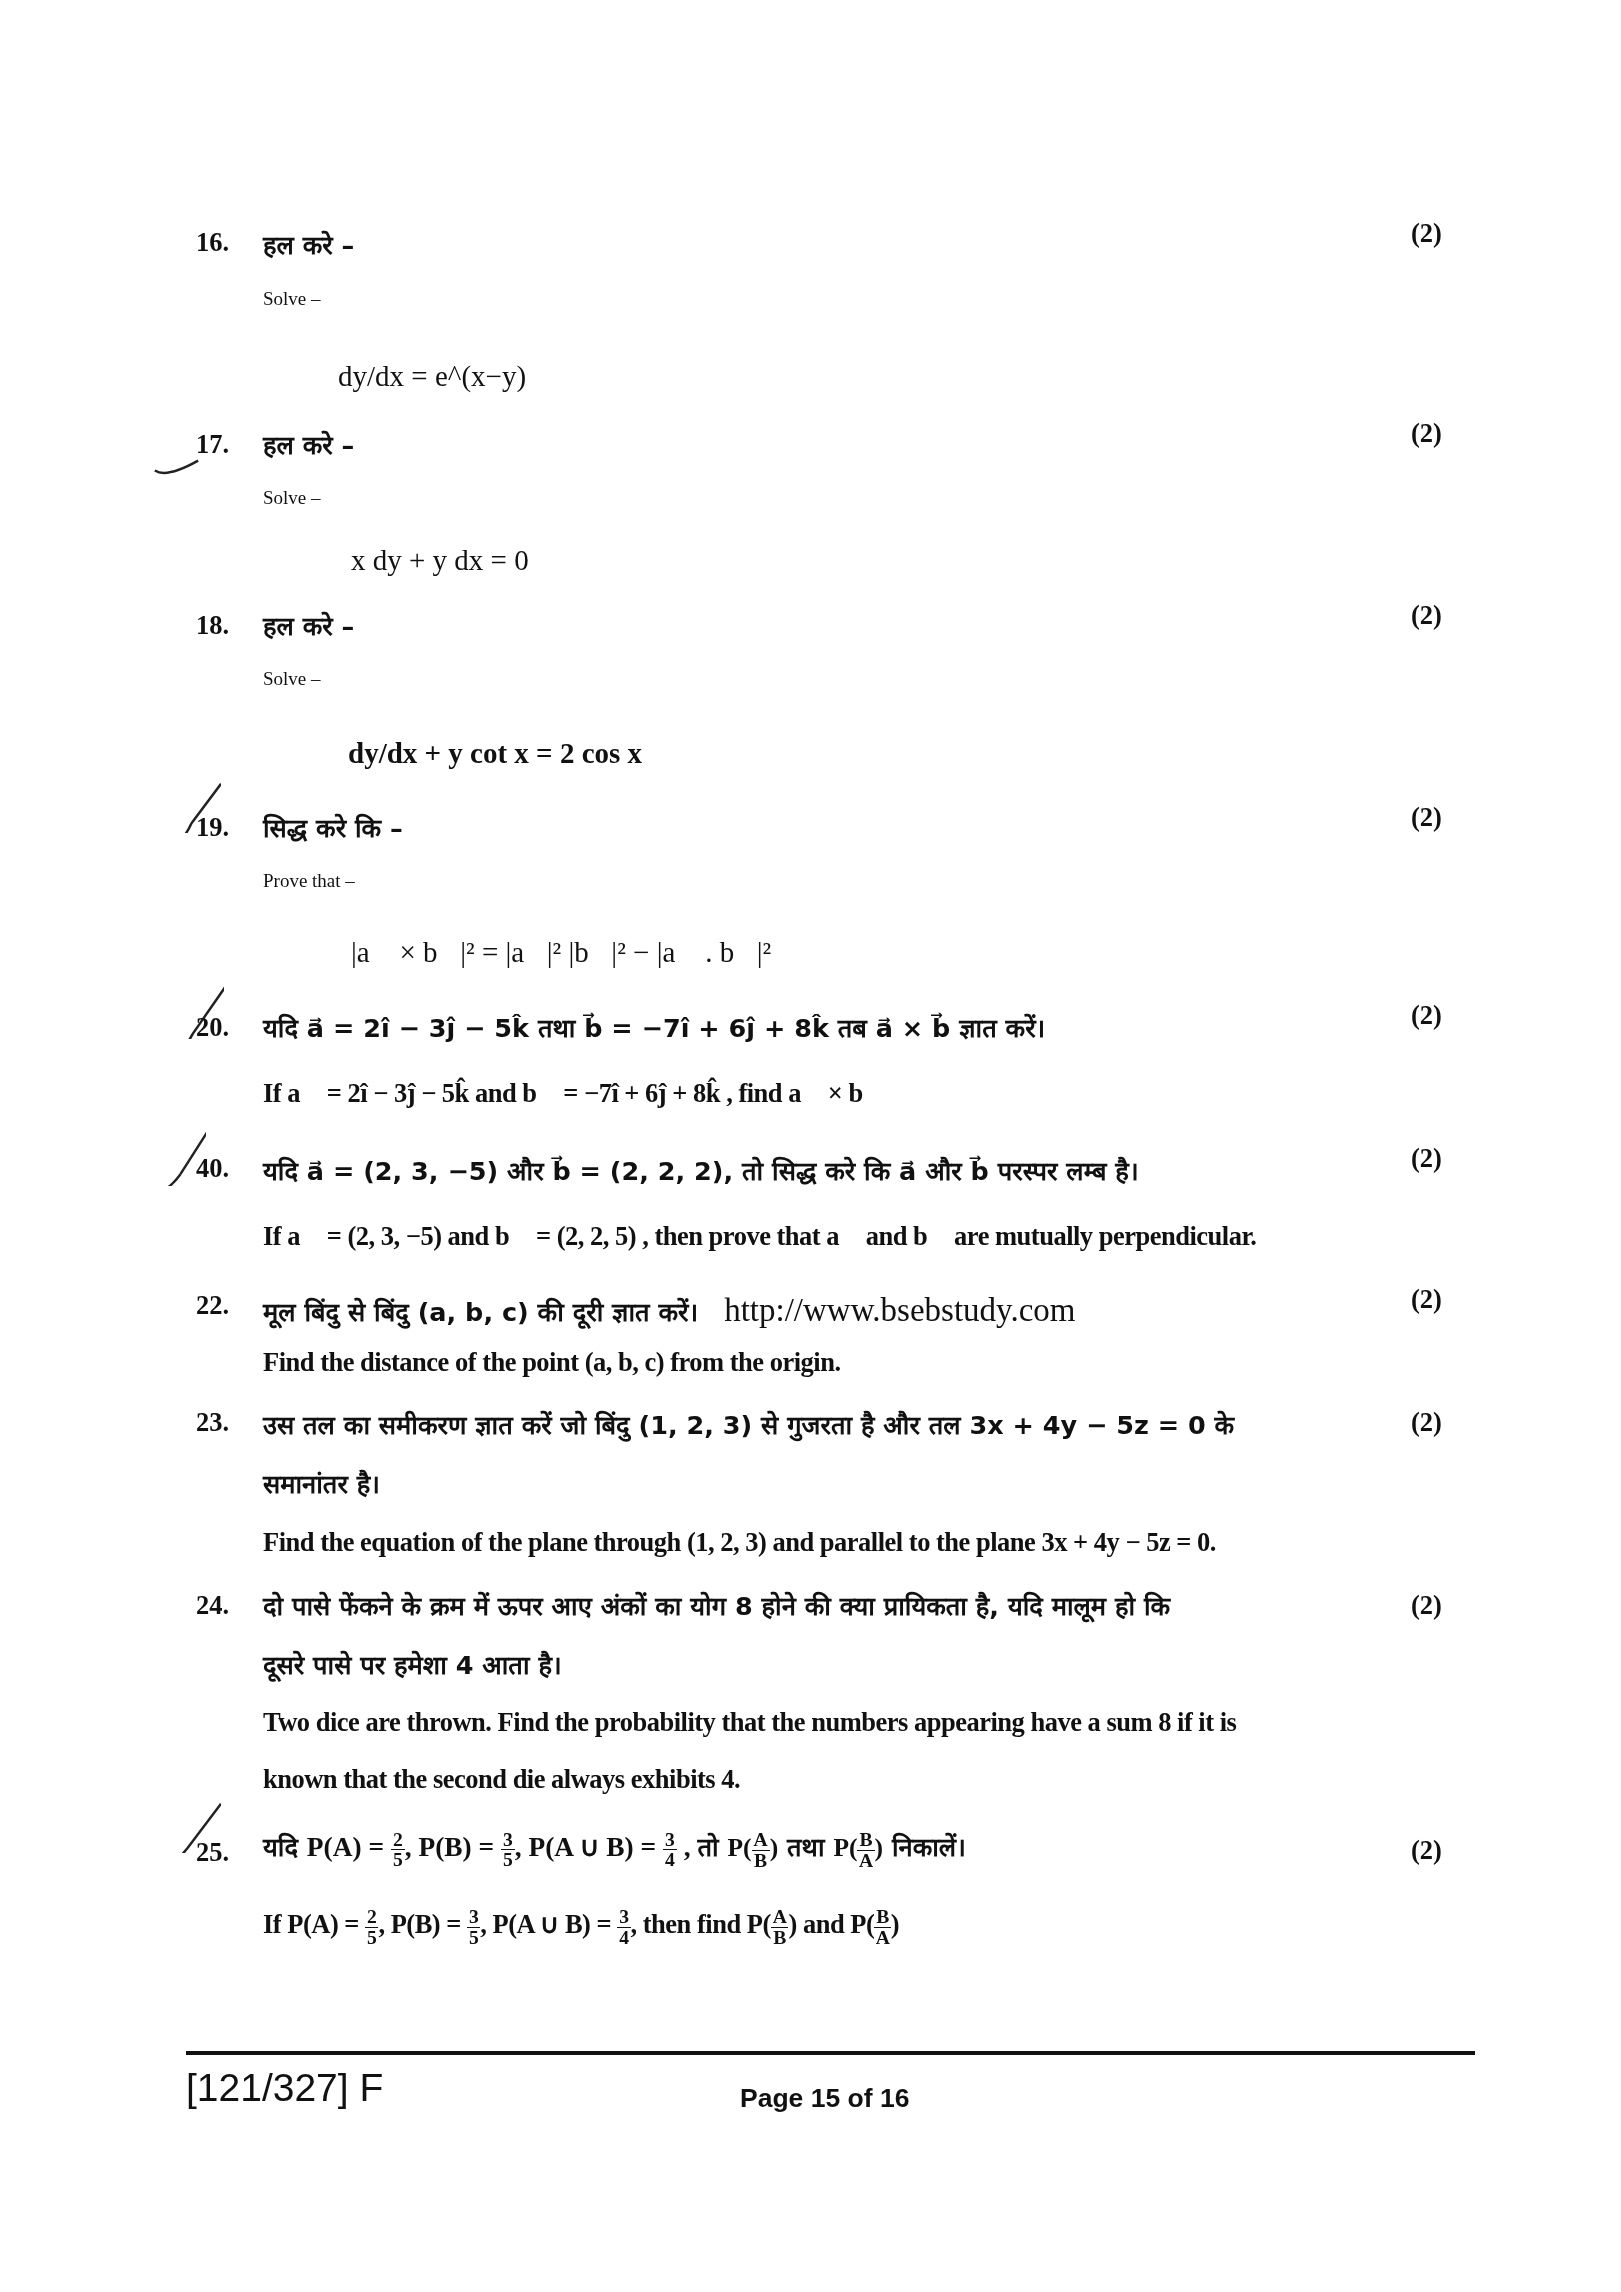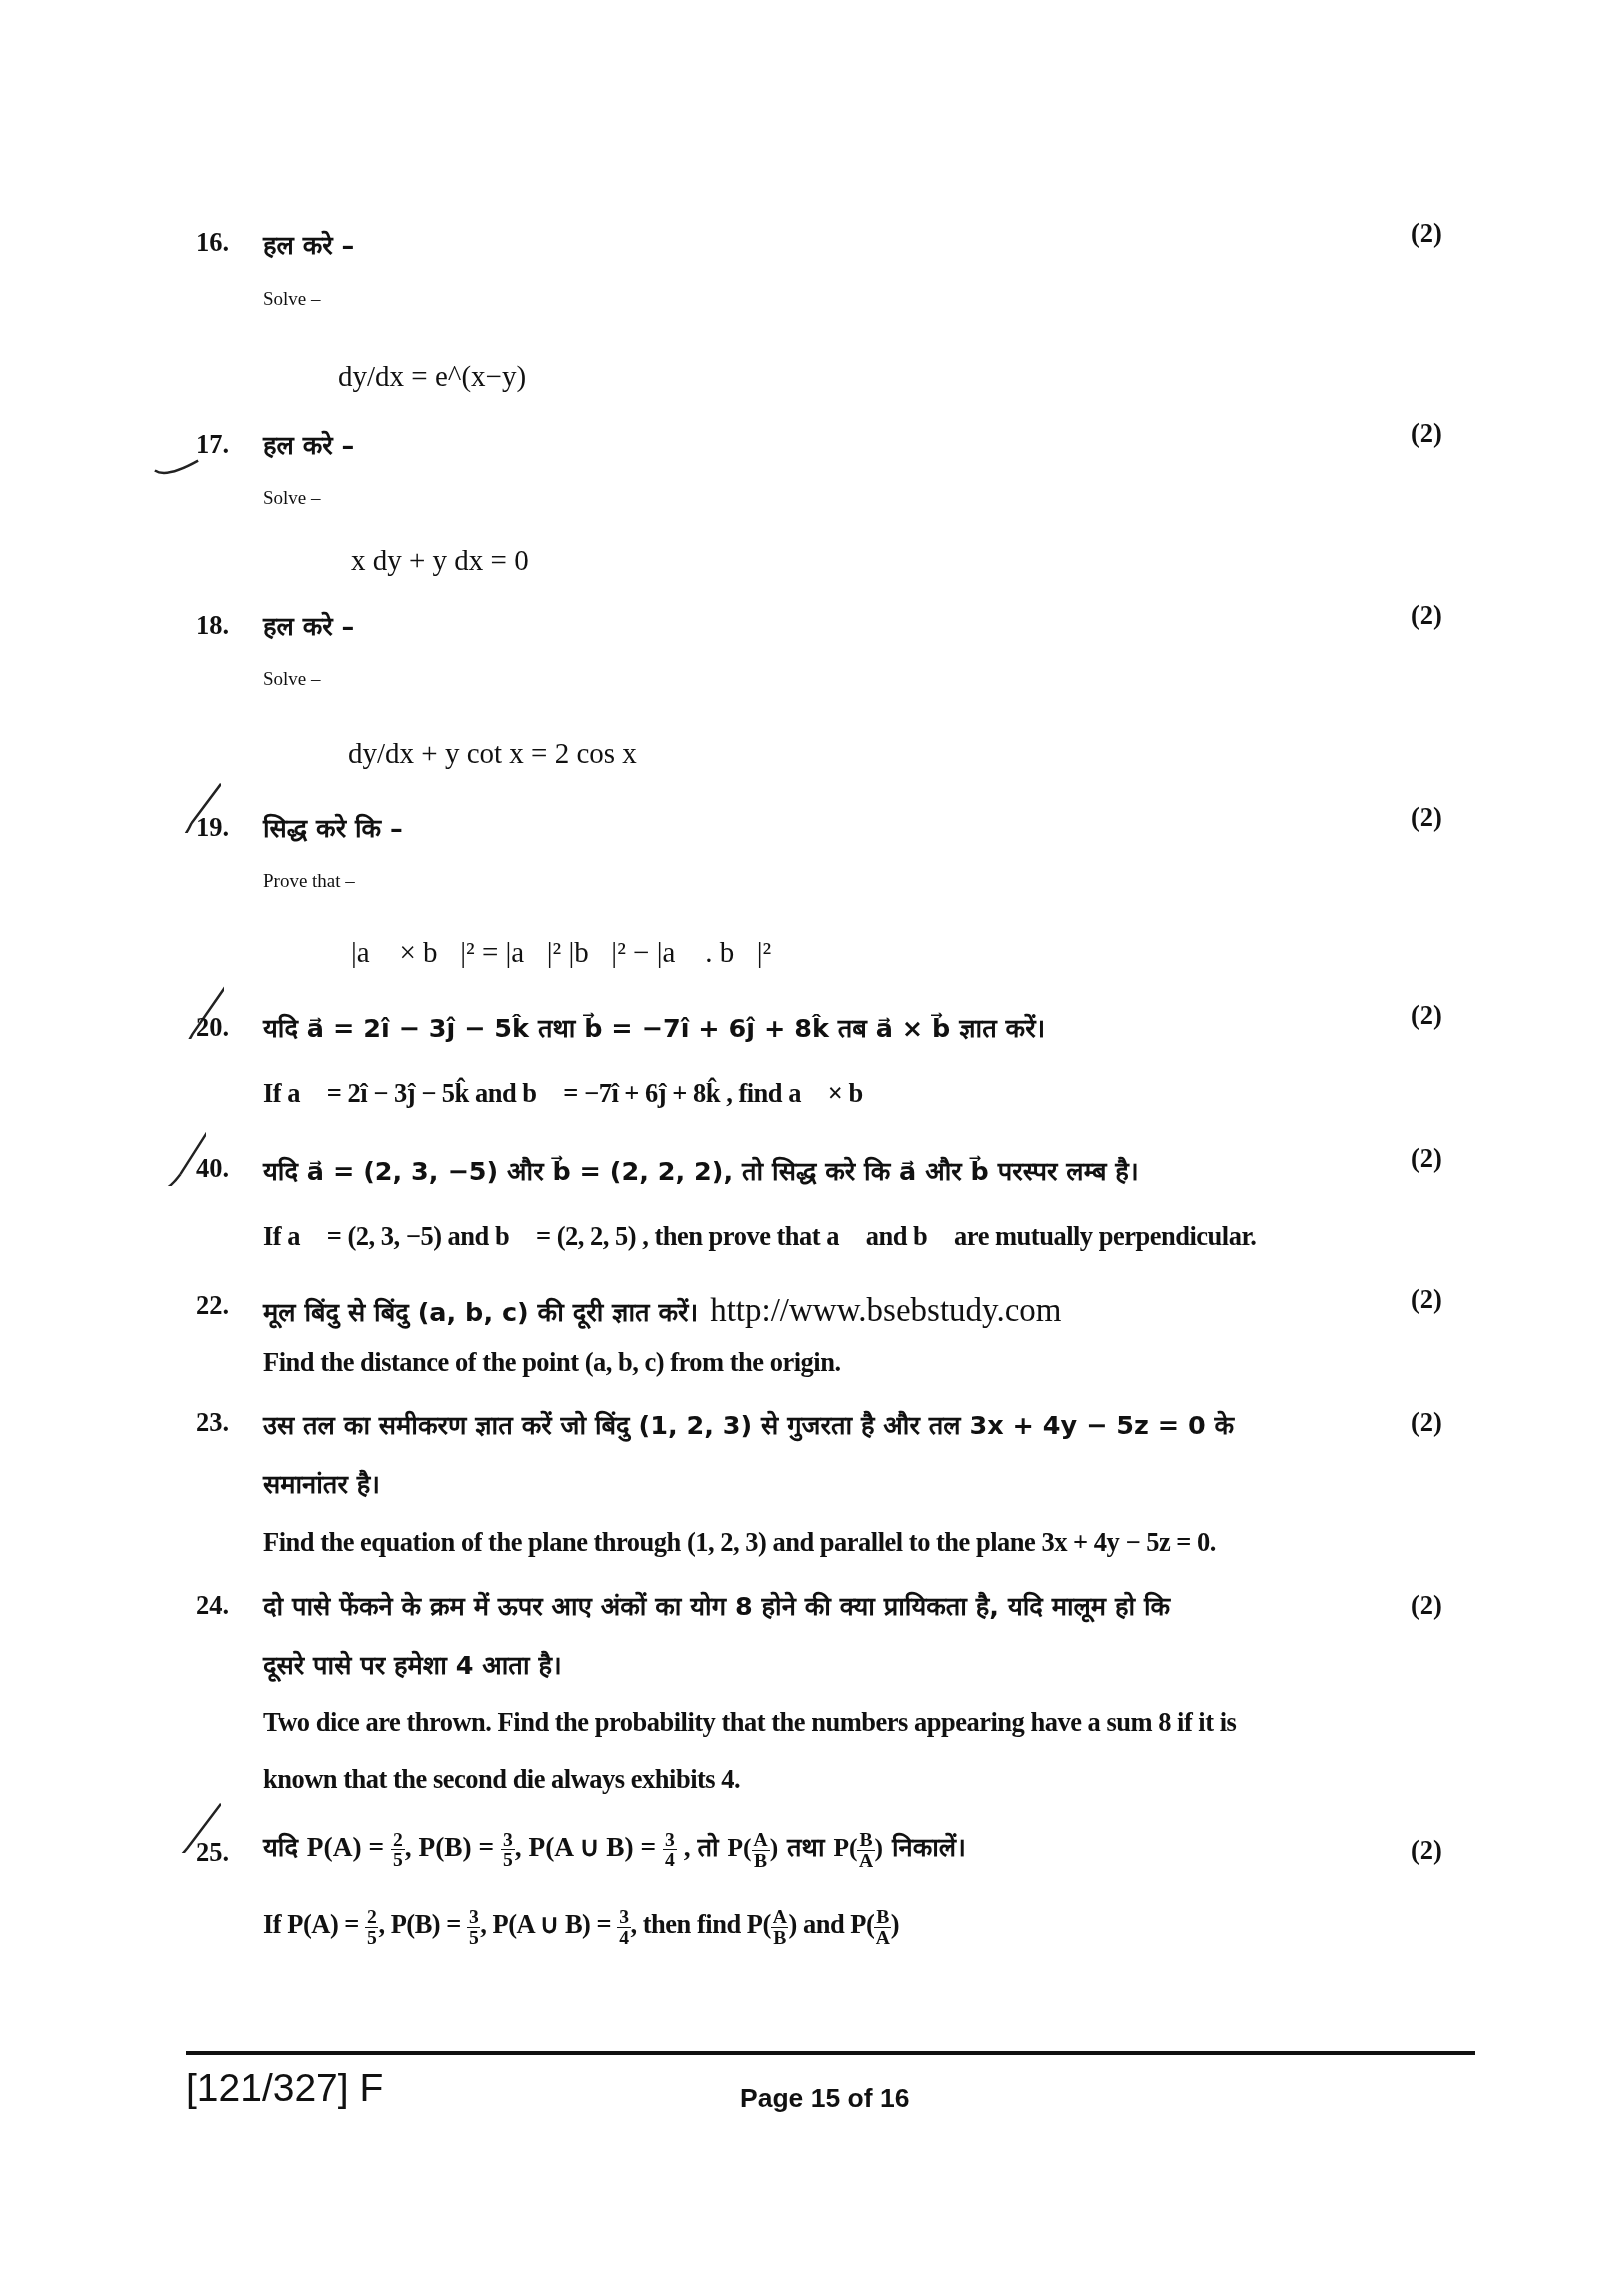--- a/index.html
+++ b/index.html
@@ -17,21 +17,21 @@
       font-family: "Liberation Serif", serif;
     }
     .line {
       position: absolute; left: 263px; font-size: 28px; white-space: nowrap;
       font-family: "Liberation Serif", serif;
     }
     .line.hi { font-family: "DejaVu Sans", sans-serif; font-size: 25.5px; font-weight: bold; }
     .line.en { font-weight: bold; font-size: 26.5px; letter-spacing: -0.5px; }
     .line.sub { font-size: 19px; }
     .eq { position: absolute; font-size: 29px; white-space: nowrap; font-family: "Liberation Serif", serif; }
-    .url { font-family: "Liberation Serif", serif; font-weight: normal; font-size: 33px; margin-left: 12px; }
+    .url { font-family: "Liberation Serif", serif; font-weight: normal; font-size: 33px; margin-left: 26px; }
     .footer-rule { position: absolute; left: 186px; top: 2051px; width: 1289px; height: 3.9px; background: #111; }
     .footer-code { position: absolute; left: 186px; top: 2066px; font-family: "Liberation Sans", sans-serif; font-size: 39px; font-weight: normal; }
     .footer-page { position: absolute; left: 740px; top: 2083px; font-family: "Liberation Sans", sans-serif; font-size: 26.5px; font-weight: bold; }
     .tick { position: absolute; width: 59px; height: 59px; pointer-events: none; }
     .frac { display: inline-block; vertical-align: middle; text-align: center; font-size: 19.6px; line-height: 1; }
     .frac span { display: block; }
     .frac .n { border-bottom: 1.5px solid #111; padding: 0 2px; }
   </style>
 </head>
 <body>
@@ -53,21 +53,21 @@
   <span class="line hi" style="top:427px">हल करे –</span>
   <span class="line sub" style="top:487px">Solve –</span>
   <span class="eq" style="left:351px;top:544px">x dy  +  y dx  =  0</span>
 </div>
 
 <div class="q" style="top:0">
   <span class="num" style="top:610px">18.</span>
   <span class="marks" style="top:600px">(2)</span>
   <span class="line hi" style="top:608px">हल करे –</span>
   <span class="line sub" style="top:668px">Solve –</span>
-  <span class="eq" style="left:348px;top:737px;font-weight:normal">dy/dx + y cot x = 2 cos x</span>
+  <span class="eq" style="left:348px;top:737px;font-weight:bold">dy/dx + y cot x = 2 cos x</span>
 </div>
 
 <div class="q" style="top:0">
   <svg class="tick" style="left:162px;top:774px" viewBox="0 0 60 60" width="59" height="59">
       <path d="M6 70 Q18 76 30 50 M30 50 L60 10" stroke="#222" stroke-width="2.5" fill="none"></path>
     </svg>
   <span class="num" style="top:812px">19.</span>
   <span class="marks" style="top:802px">(2)</span>
   <span class="line hi" style="top:810px">सिद्ध करे कि –</span>
   <span class="line sub" style="top:870px">Prove that –</span>

